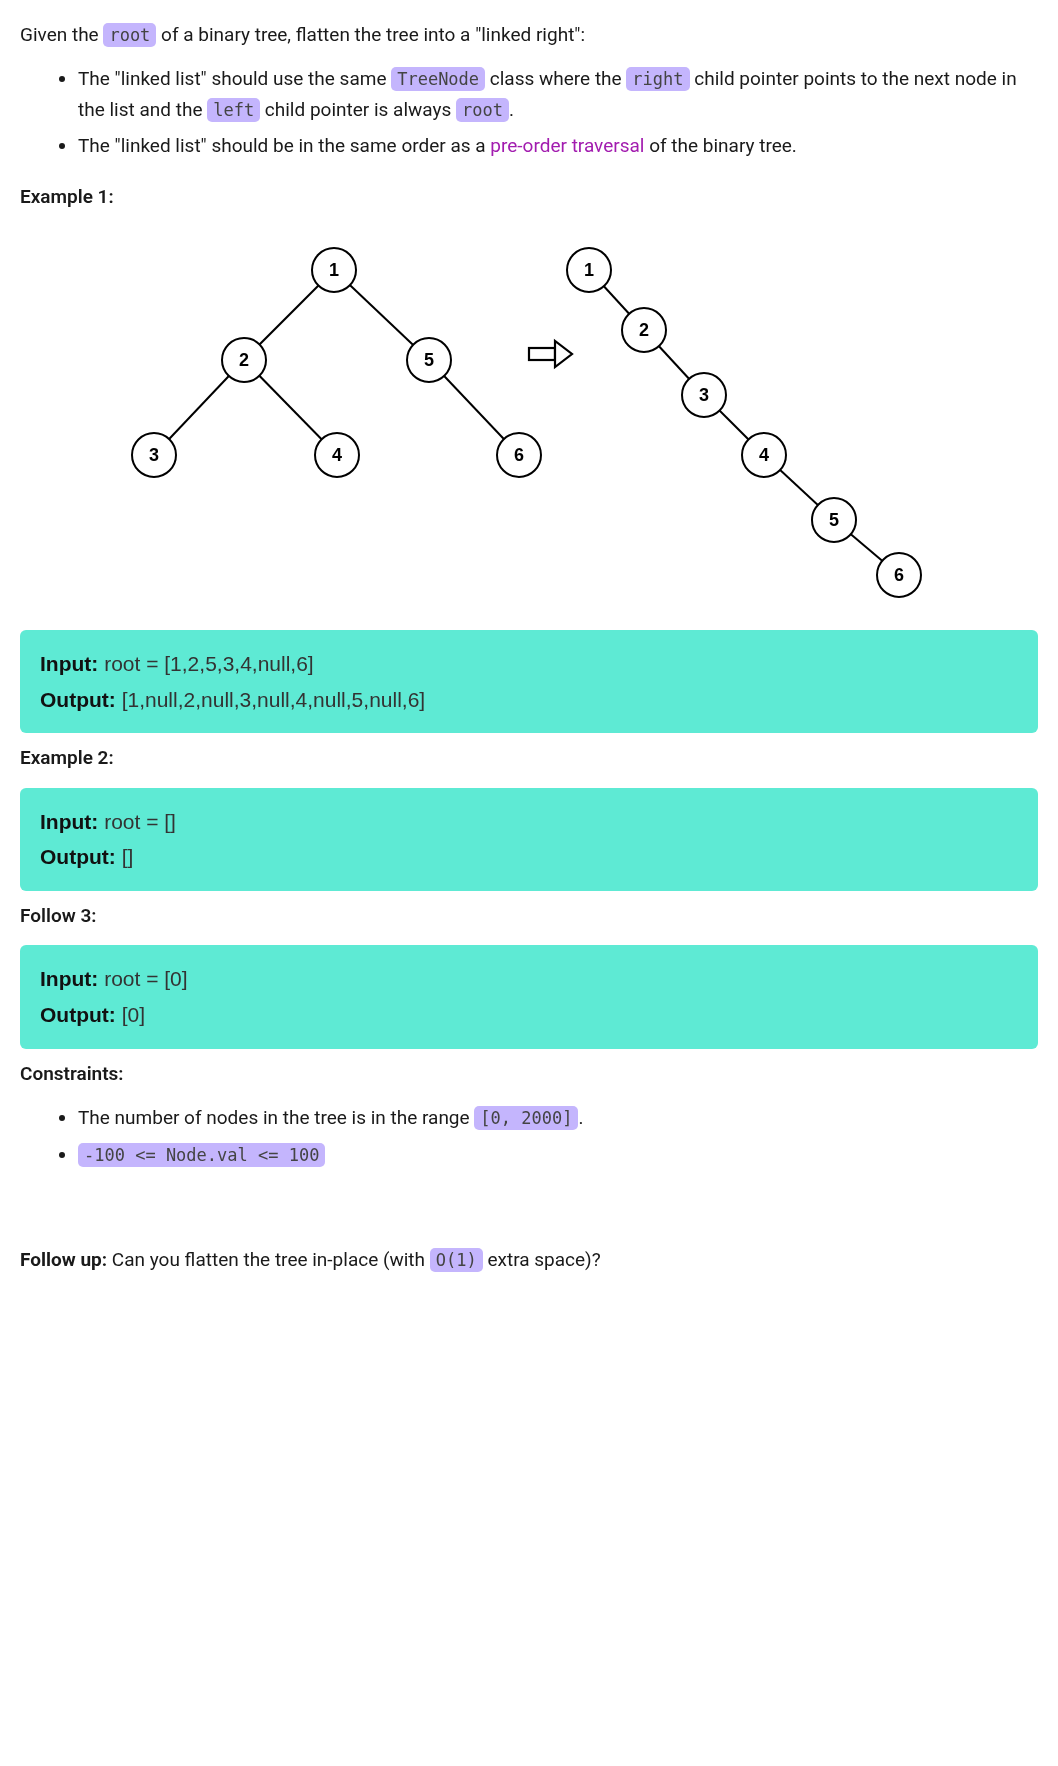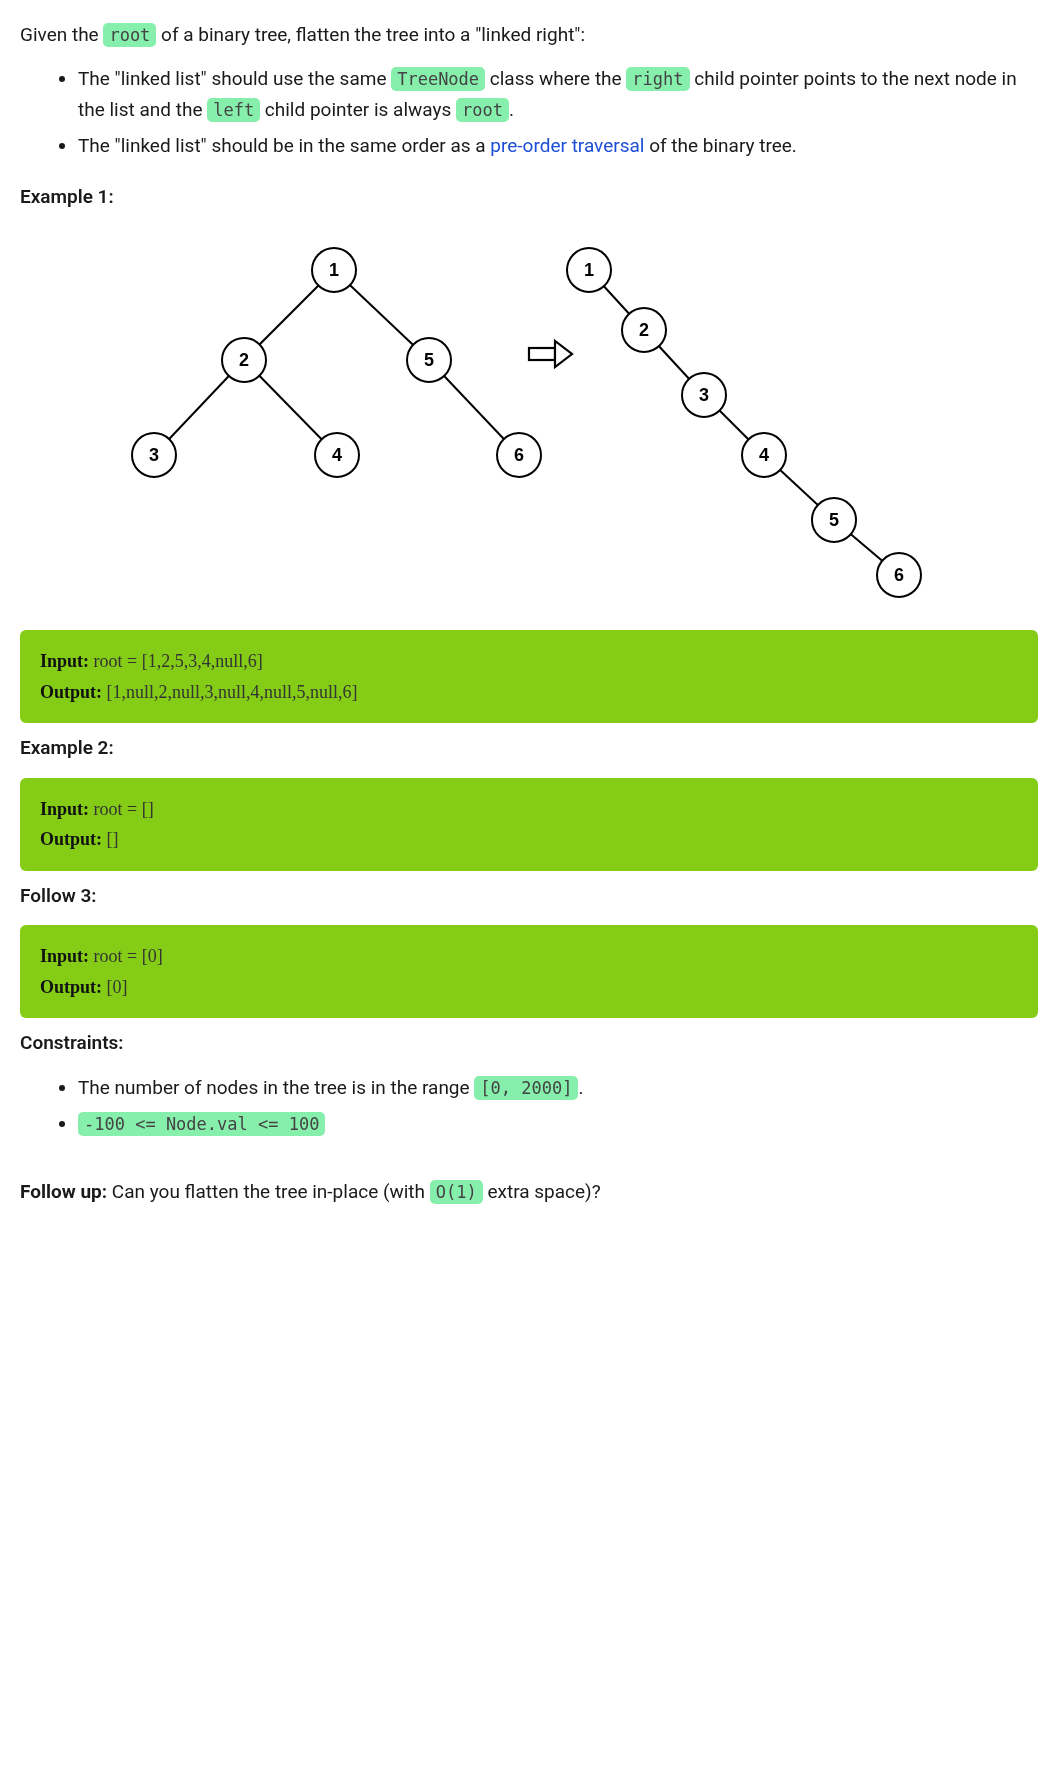--- a/index.html
+++ b/index.html
@@ -16,54 +16,54 @@
   ul {
     margin: 0 0 20px 0;
     padding-left: 58px;
   }
   li {
     margin-bottom: 6px;
     list-style-type: disc;
   }
   code.inline {
     font-family: ui-monospace, SFMono-Regular, Menlo, Consolas, monospace;
-    background: #86efac;
+    background: #c4b5fd;
     border-radius: 5px;
     padding: 2px 6px;
     font-size: 17px;
     color: #444;
   }
   a.link {
-    color: #1d4ed8;
+    color: #a21caf;
     text-decoration: none;
   }
   strong.section {
     font-weight: 600;
     display: block;
     margin-bottom: 14px;
   }
   pre.example {
-    background: #84cc16;
+    background: #5eead4;
     border-radius: 6px;
     padding: 16px 20px;
-    font-family: Liberation Serif, serif;
-    font-size: 18px;
+    font-family: Liberation Sans, sans-serif;
+    font-size: 21px;
     line-height: 1.7;
     white-space: pre-wrap;
     margin: 0 0 10px 0;
     color: #333;
   }
   pre.example strong { font-weight: 700; color: #111; }
   .diagram-container {
     margin: 18px 0 30px 0;
     display: flex;
     justify-content: center;
   }
   svg.diagram { display: block; }
-  .followup { margin-top: 38px; }
+  .followup { margin-top: 75px; }
 </style>
 </head>
 <body>
 
 <p>
   <span>Given the </span><code class="inline">root</code><span> of a binary tree, flatten the tree into a "linked right":</span>
 </p>
 
 <ul id="rules-list">
     <li>The "linked list" should use the same <code class="inline">TreeNode</code> class where the <code class="inline">right</code> child pointer points to the next node in the list and the <code class="inline">left</code> child pointer is always <code class="inline">root</code>.</li>

